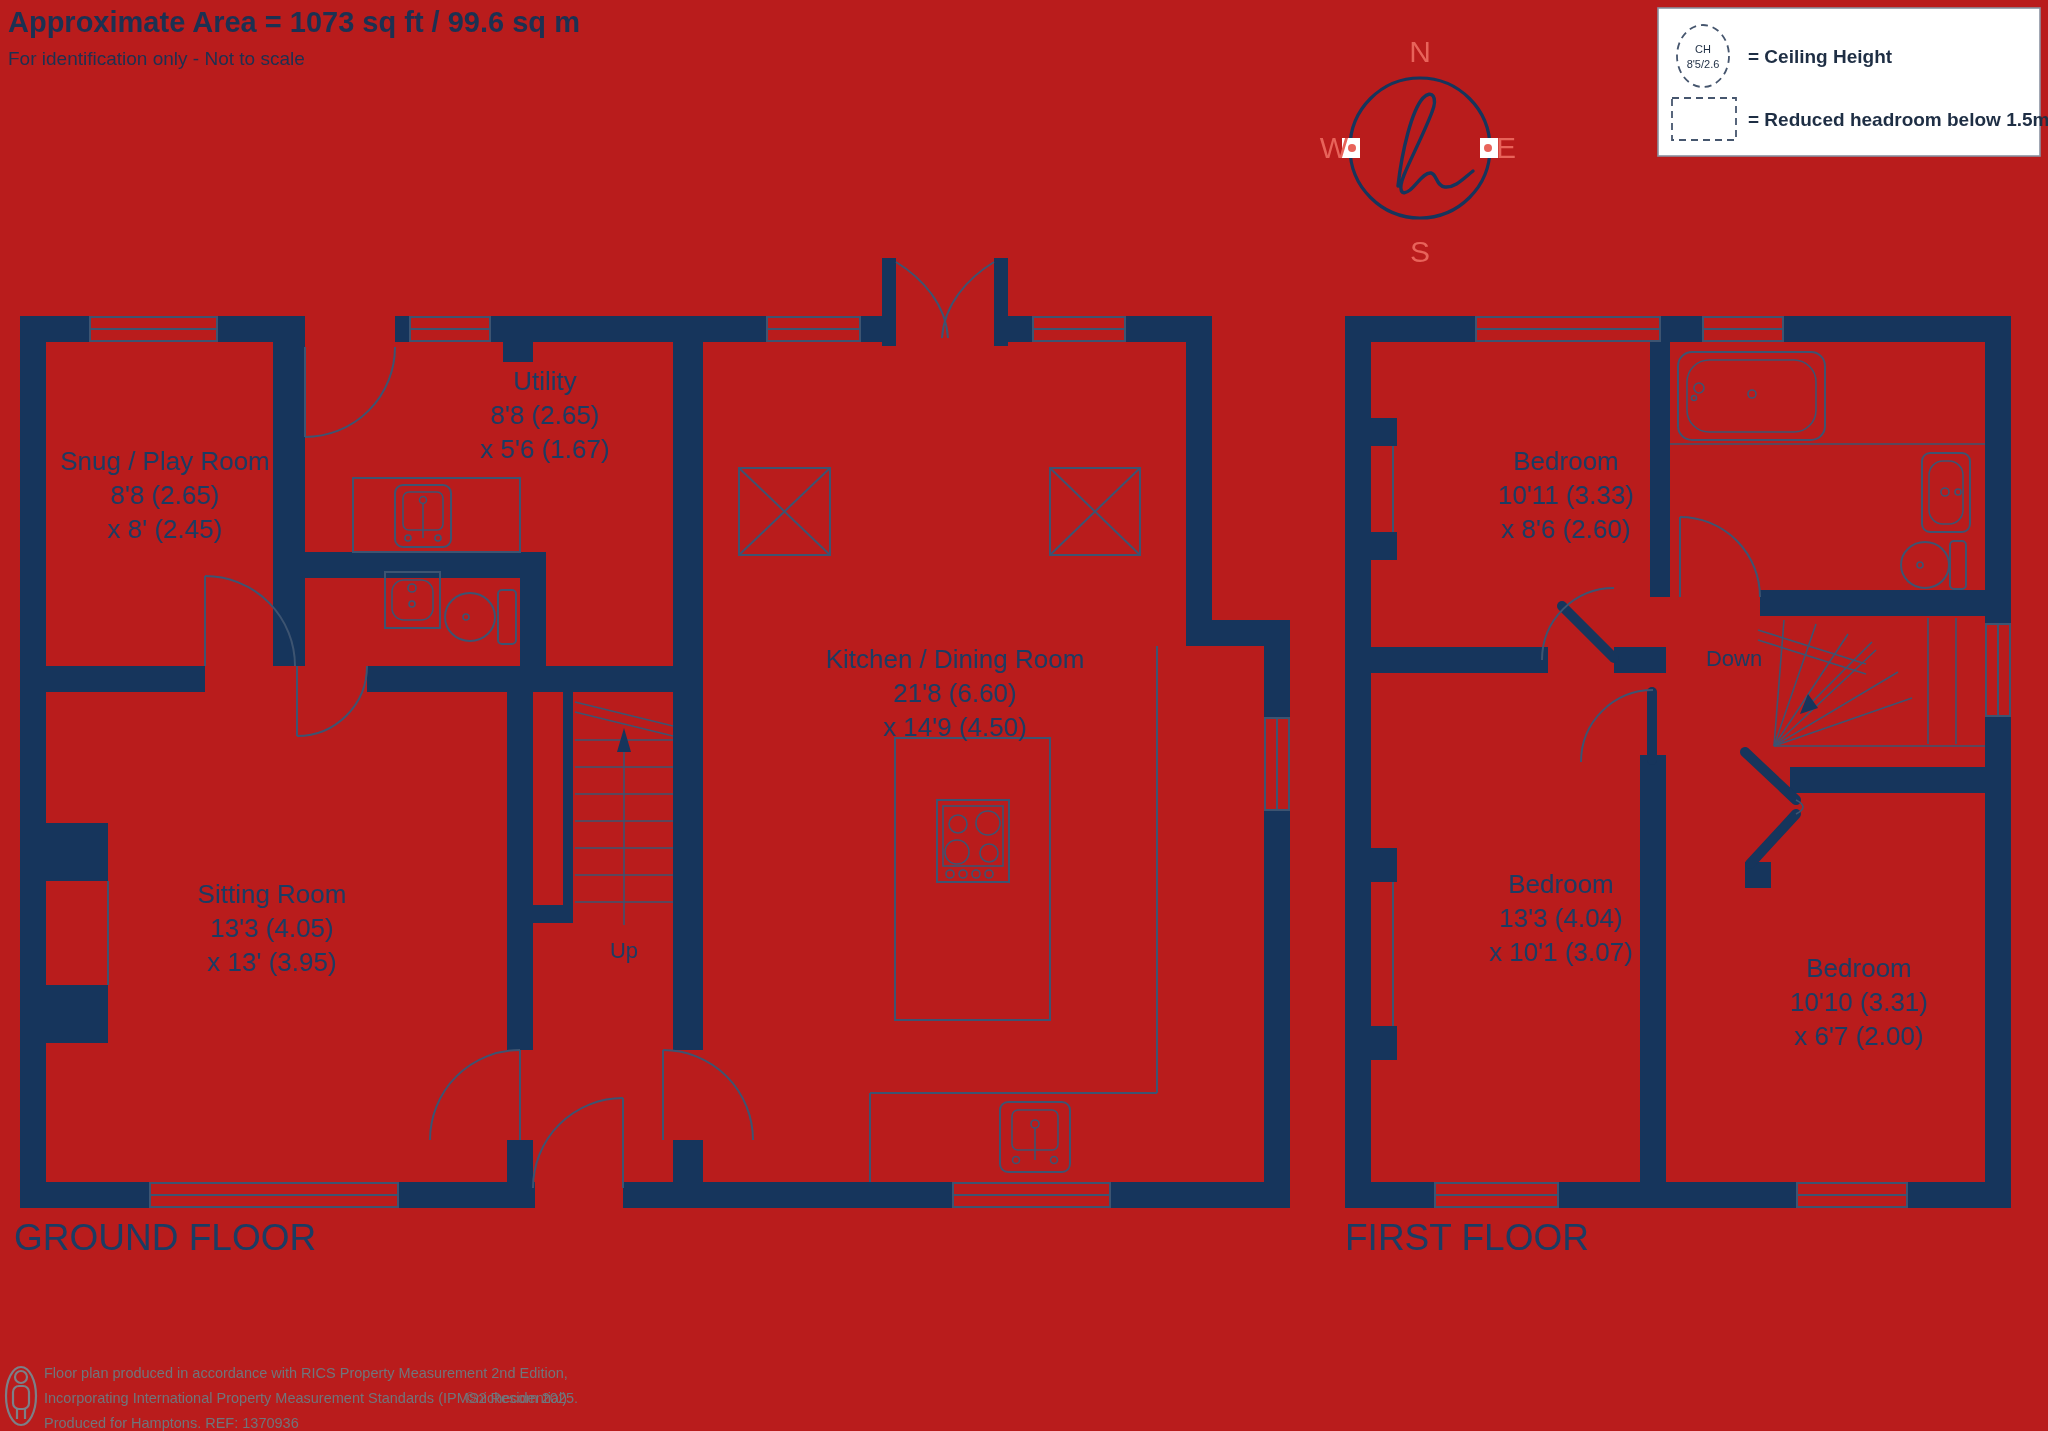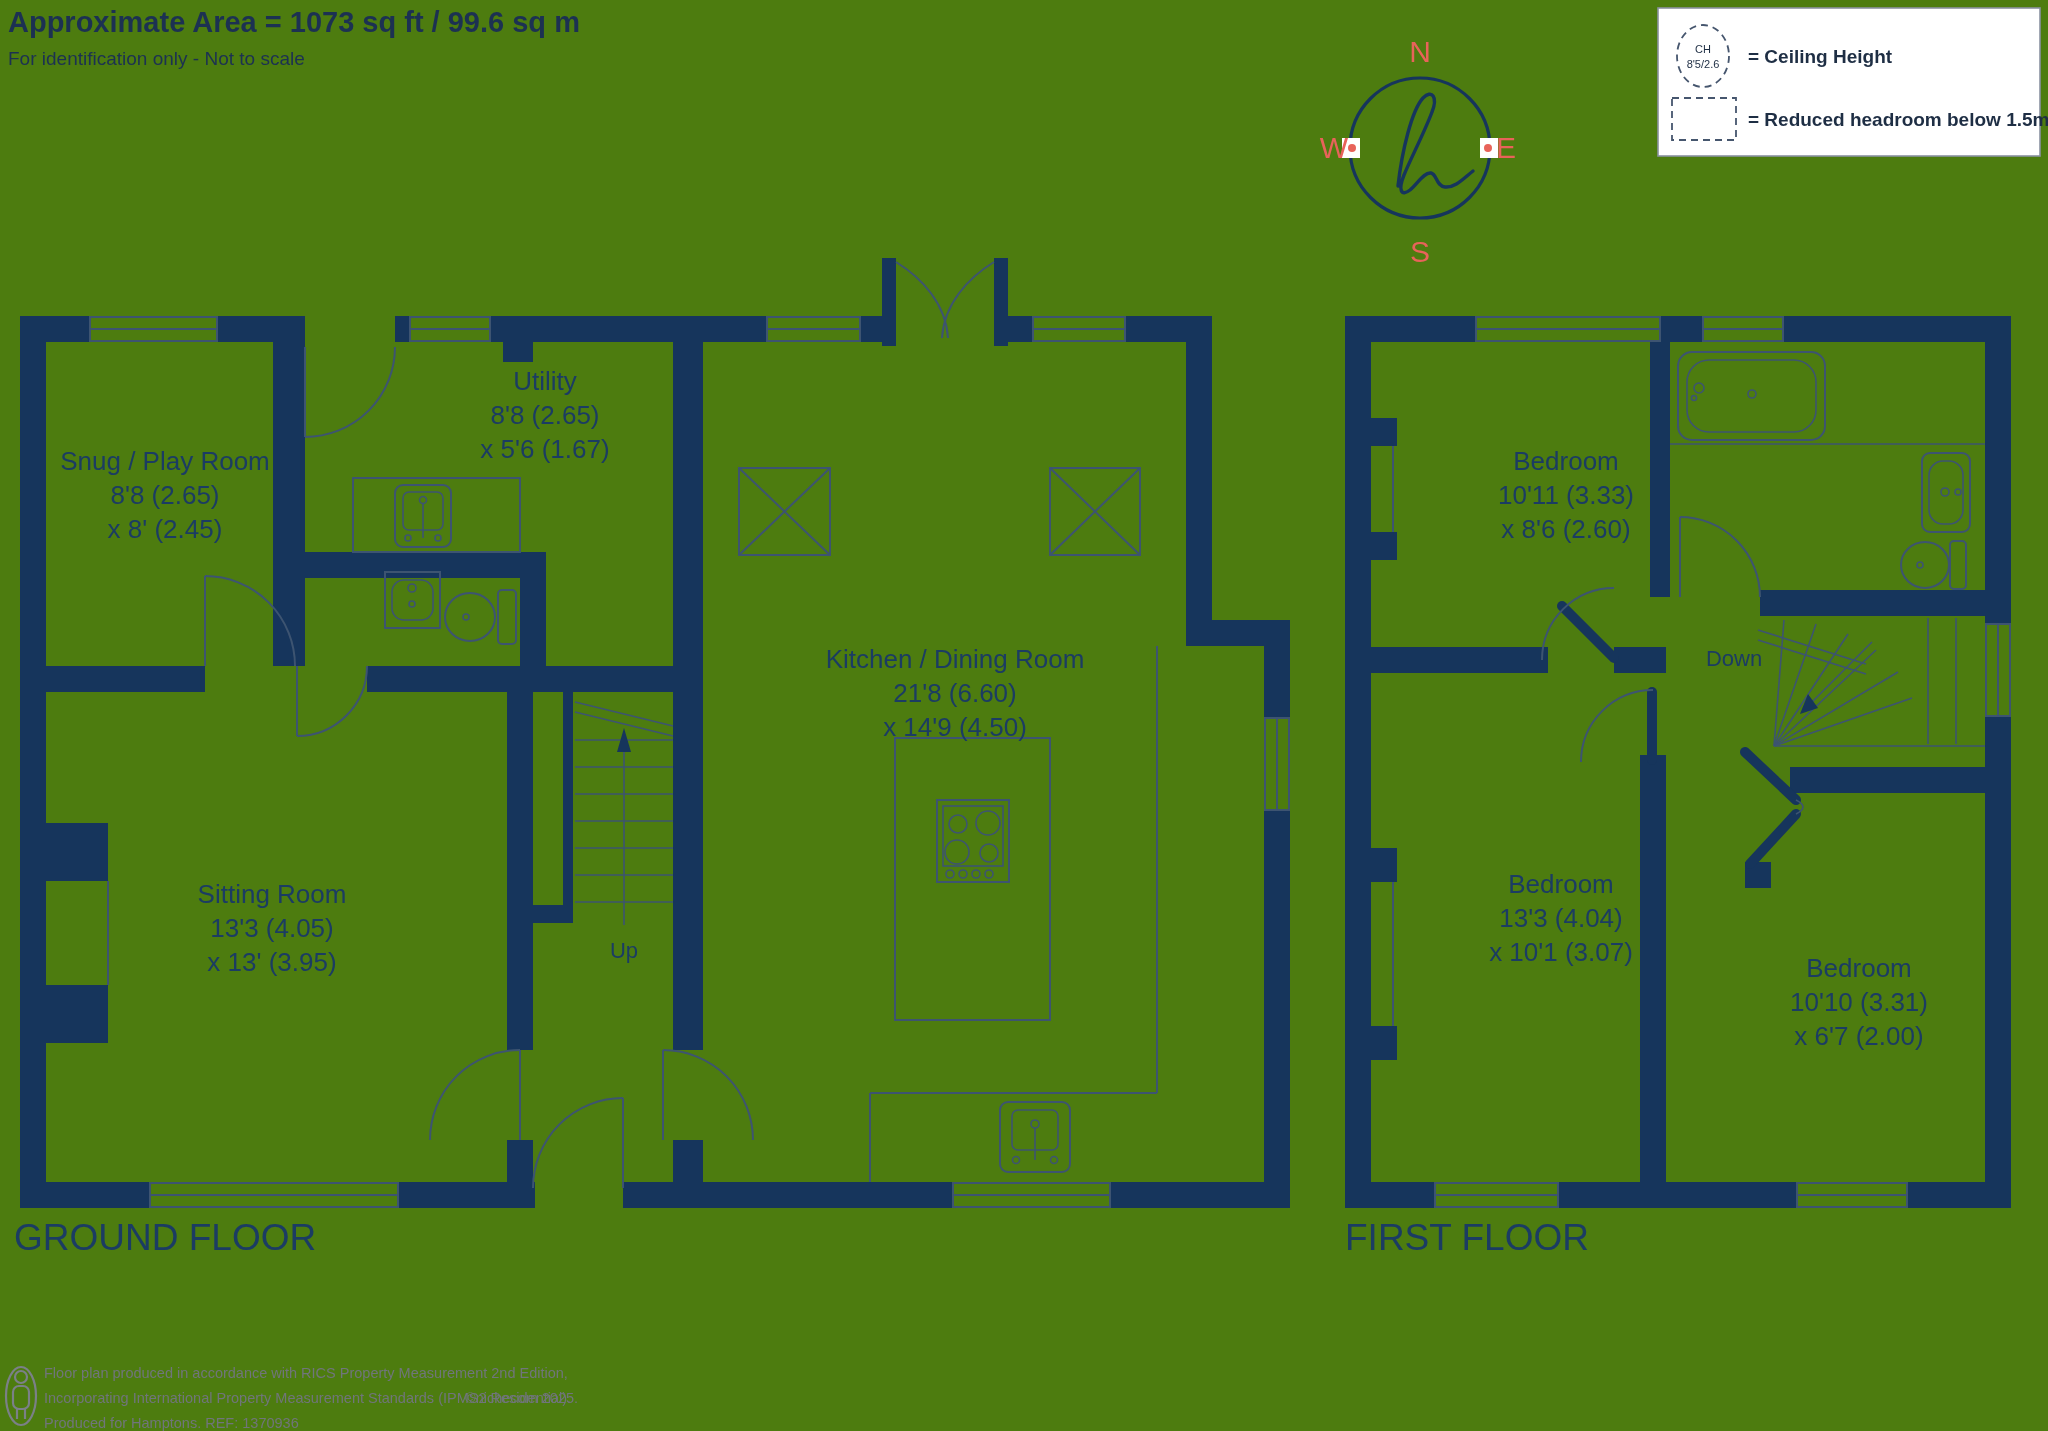--- a/index.html
+++ b/index.html
@@ -1,16 +1,16 @@
 <!DOCTYPE html>
 <html><head>
 <meta charset="utf-8">
 <style>
   html,body{margin:0;padding:0;background:#ffffff;}
-  #stage{position:relative;width:2048px;height:1431px;background:#4d7c0f;overflow:hidden;
+  #stage{position:relative;width:2048px;height:1431px;background:#b91c1c;overflow:hidden;
          font-family:"Liberation Sans", sans-serif;}
   svg{display:block;}
   .w{fill:#16355c;stroke:none;}
   .t{stroke:#3d5471;stroke-width:2;fill:none;}
   .t15{stroke:#3d5471;stroke-width:1.6;fill:none;}
   .leafthick{stroke:#16355c;stroke-width:10;stroke-linecap:round;fill:none;}
   .dash{stroke:#46566e;stroke-width:1.8;fill:none;stroke-dasharray:7 5;}
   .gray{stroke:#7b8088;stroke-width:2.2;fill:none;}
   text{fill:#1b3c63;}
   .title{font-size:29px;font-weight:700;fill:#1c3152;}

